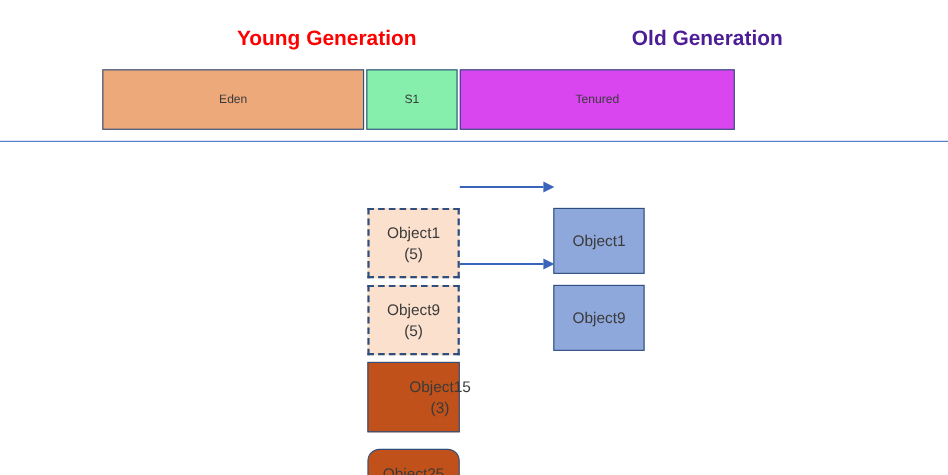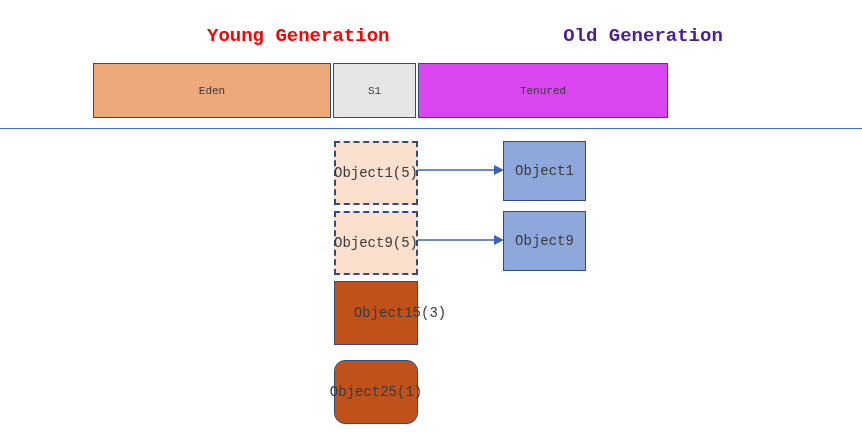--- a/index.html
+++ b/index.html
@@ -10,21 +10,20 @@
     width: 862px;
     height: 432px;
     background: #ffffff;
     font-family: "Liberation Sans", sans-serif;
     position: relative;
     overflow: hidden;
   }
   .stage {
     position: absolute;
     inset: 0;
-    font-family: Liberation Mono, monospace;
   }
 
   
   .gen-heading {
     position: absolute;
     font-size: 19px;
     font-weight: bold;
     white-space: nowrap;
   }
   #young-heading {
@@ -64,21 +63,21 @@
   #seg-eden {
     width: 238px;
     background: #EEA97B;
   }
   #seg-s0 {
     width: 85px;
     background: #C0511A;
   }
   #seg-s1 {
     width: 83px;
-    background: #e5e5e5;
+    background: #86efac;
   }
   #seg-tenured {
     width: 250px;
     background: #d946ef;
   }
 
   
   #divider {
     position: absolute;
     left: 0;
@@ -88,26 +87,27 @@
     border-top: 1.5px solid #4372C4;
   }
 
   
   .obj-box {
     position: absolute;
     box-sizing: border-box;
     width: 84px;
     height: 64px;
     display: flex;
-    flex-direction: row;
+    flex-direction: column;
     align-items: center;
     justify-content: center;
     font-size: 14px;
     color: #3a3a3a;
     line-height: 1.35;
+    margin-top: 48px;
   }
   .obj-box.survivor-moving {
     left: 334px;
     background: #FBE0CE;
     border: 2px dashed #2E4E7E;
   }
   .obj-box.survivor-staying {
     left: 334px;
     background: #C0511A;
     border: 1.4px solid #2E4E7E;

